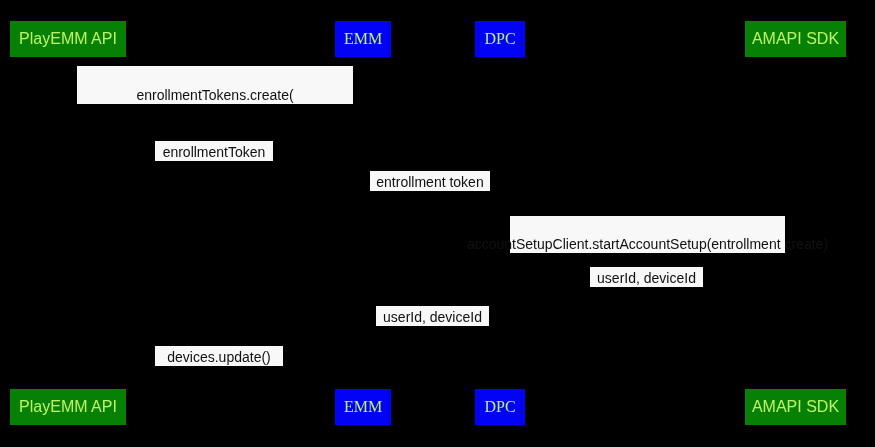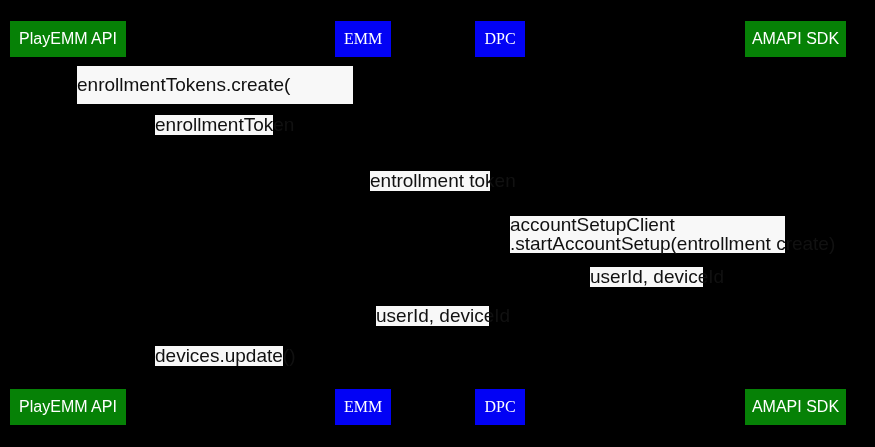--- a/index.html
+++ b/index.html
@@ -10,35 +10,34 @@
     background: #000000;
     font-family: "Liberation Sans", sans-serif;
     overflow: hidden;
   }
   .actor {
     position: absolute;
     height: 36px;
     display: flex;
     align-items: center;
     justify-content: center;
-    color: #ffffff;
+    color: #bef264;
     font-size: 16px;
     white-space: nowrap;
   }
   .actor.green { background: #068106; }
   .actor.blue  { background: #0202f5; font-family: Liberation Serif, serif; }
   .msg {
     position: absolute;
     background: #f8f8f8;
     color: #111111;
-    font-size: 19px;
+    font-size: 14px;
     line-height: 18.5px;
     display: flex;
-    flex-direction: column;
-    align-items: flex-start;
+    align-items: flex-end;
     justify-content: center;
     text-align: center;
     white-space: nowrap;
   }
 </style>
 </head>
 <body>
 
 <div class="canvas">
 
@@ -52,21 +51,21 @@
     <span>DPC</span>
   </div>
   <div class="actor green" style="left:745px; top:21px; width:101px;">
     <span>AMAPI SDK</span>
   </div>
 
   <div class="msg" style="left:77px; top:66px; width:276px; height:38px;">
     <span>enrollmentTokens.create(</span>
   </div>
 
-  <div class="msg" style="left:155px; top:115px; width:118px; height:20px;">
+  <div class="msg" style="left:155px; top:141px; width:118px; height:20px;">
     <span>enrollmentToken</span>
   </div>
 
   <div class="msg" style="left:370px; top:171px; width:120px; height:20px;">
     <span>entrollment token</span>
   </div>
 
   <div class="msg" style="left:510px; top:216px; width:275px; height:37px;">
     <span>accountSetupClient</span>
     <span>.startAccountSetup(entrollment create)</span>

